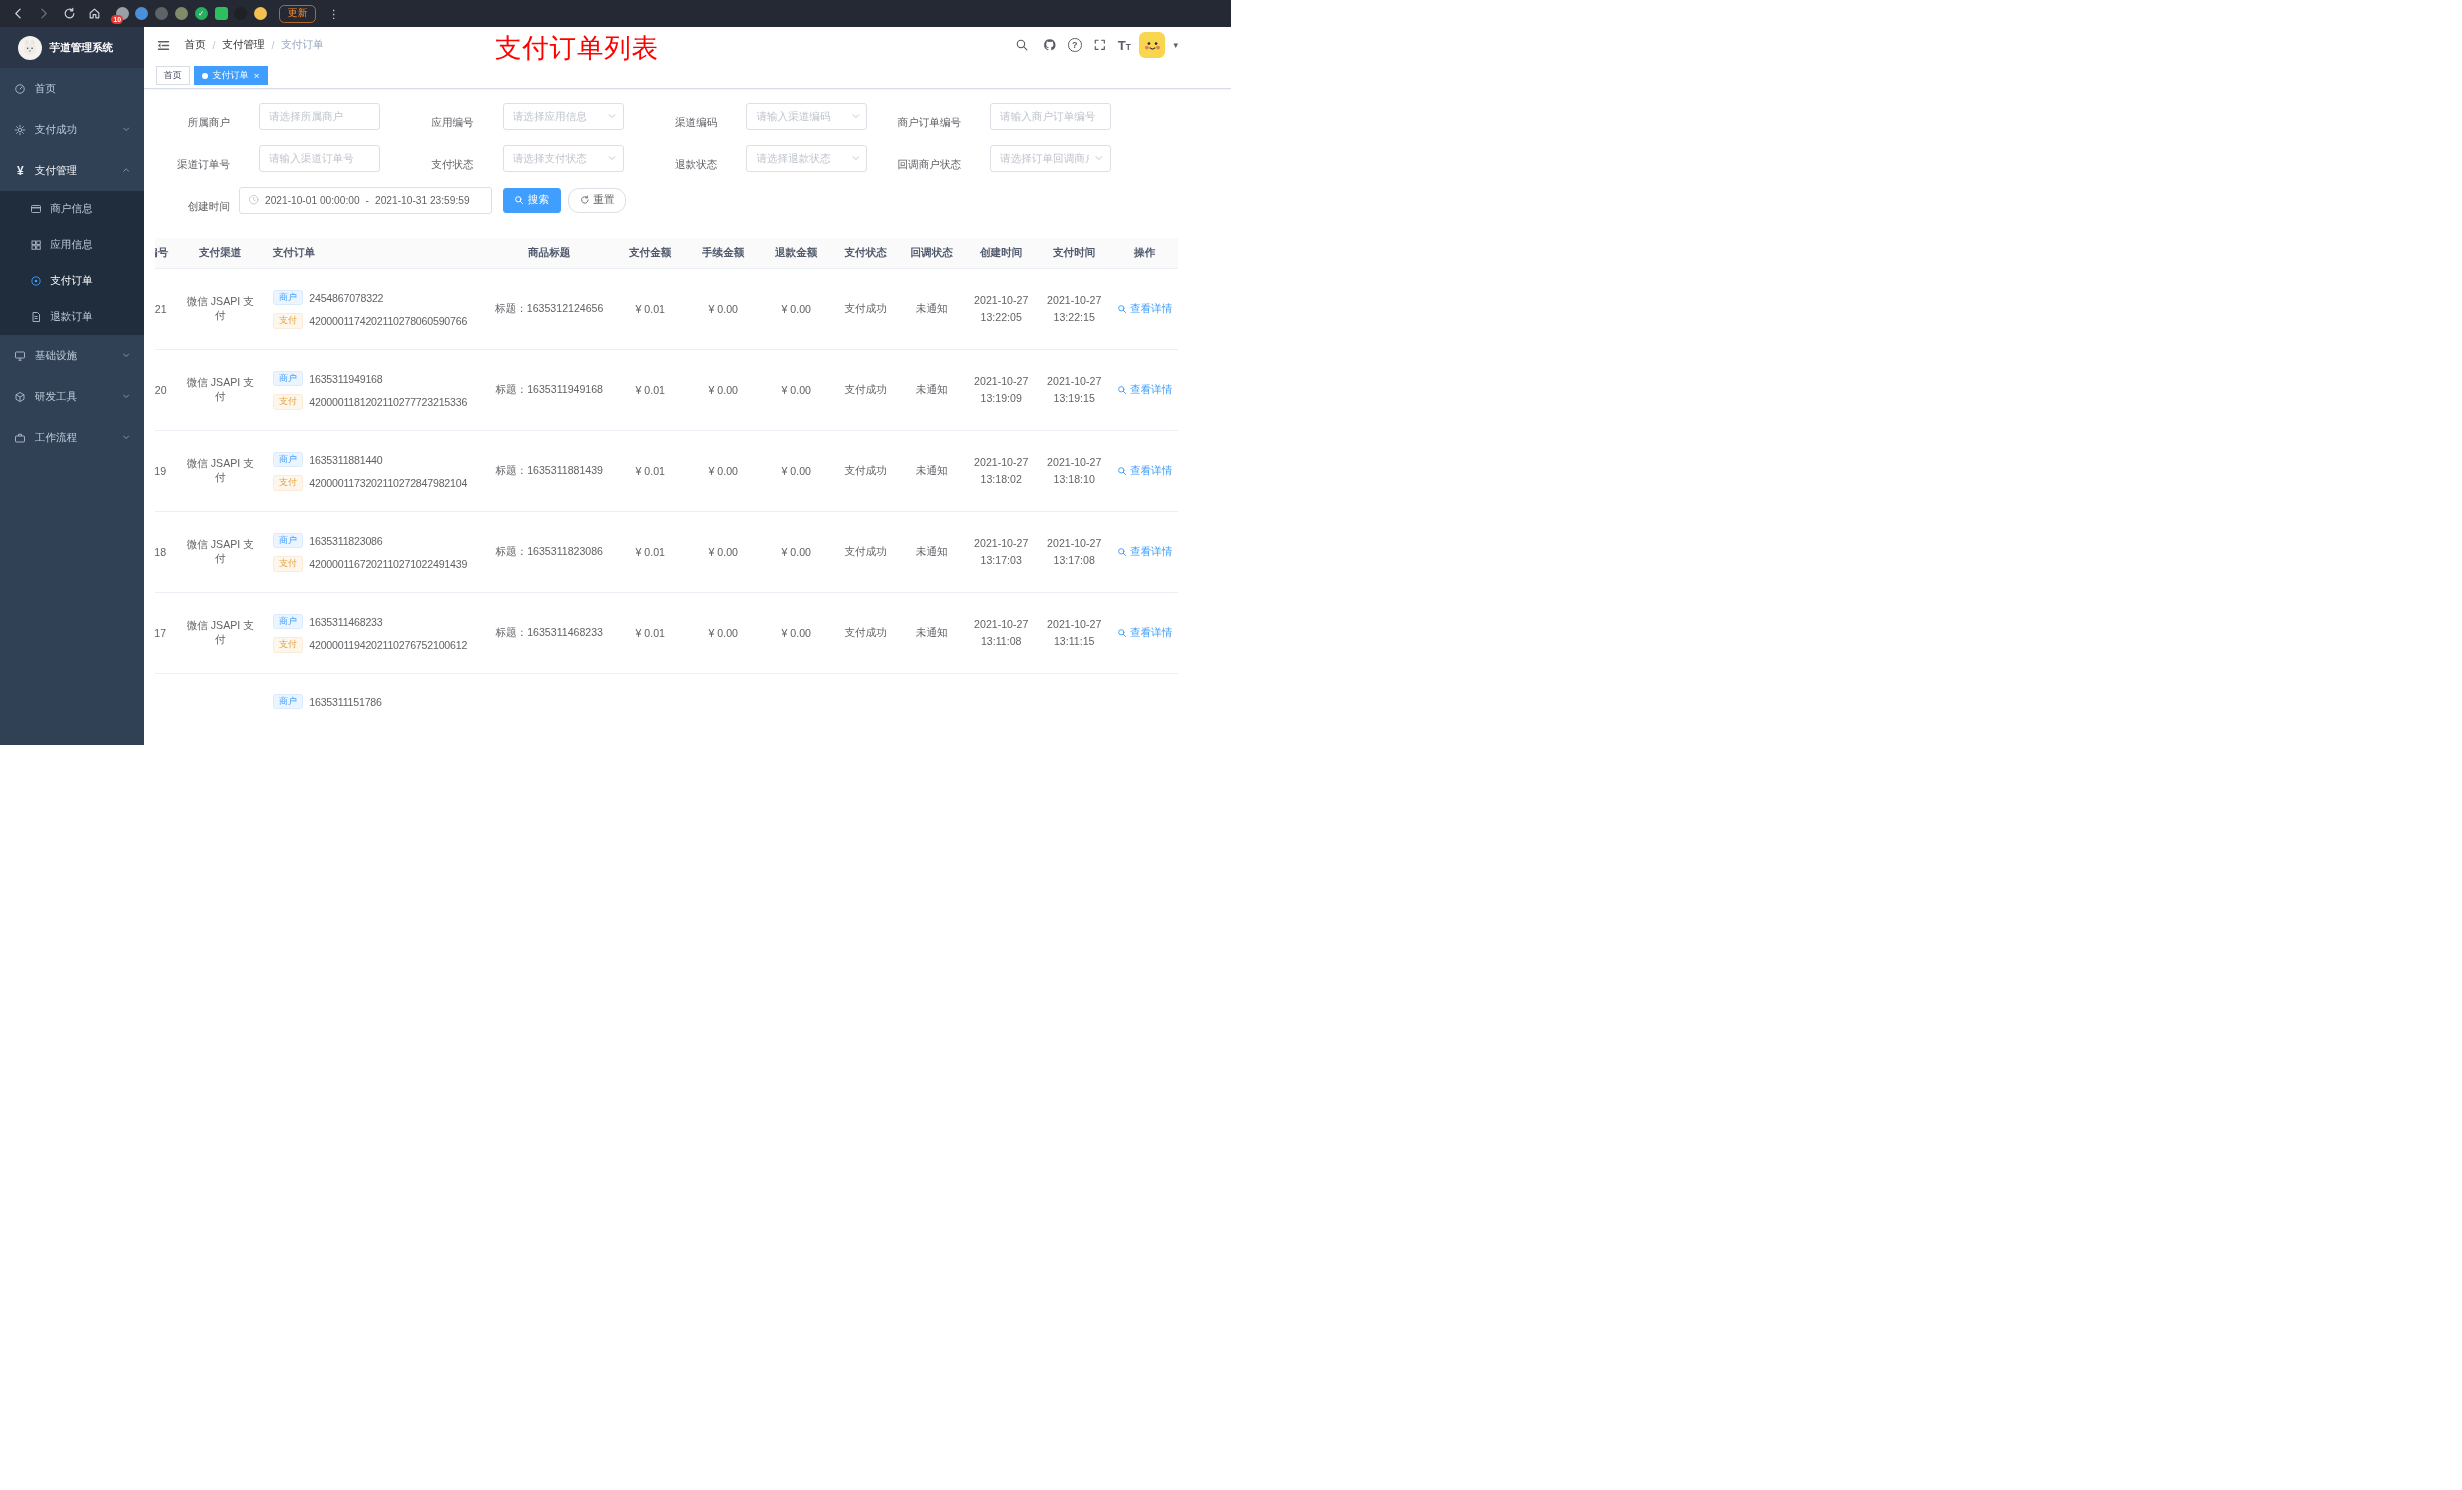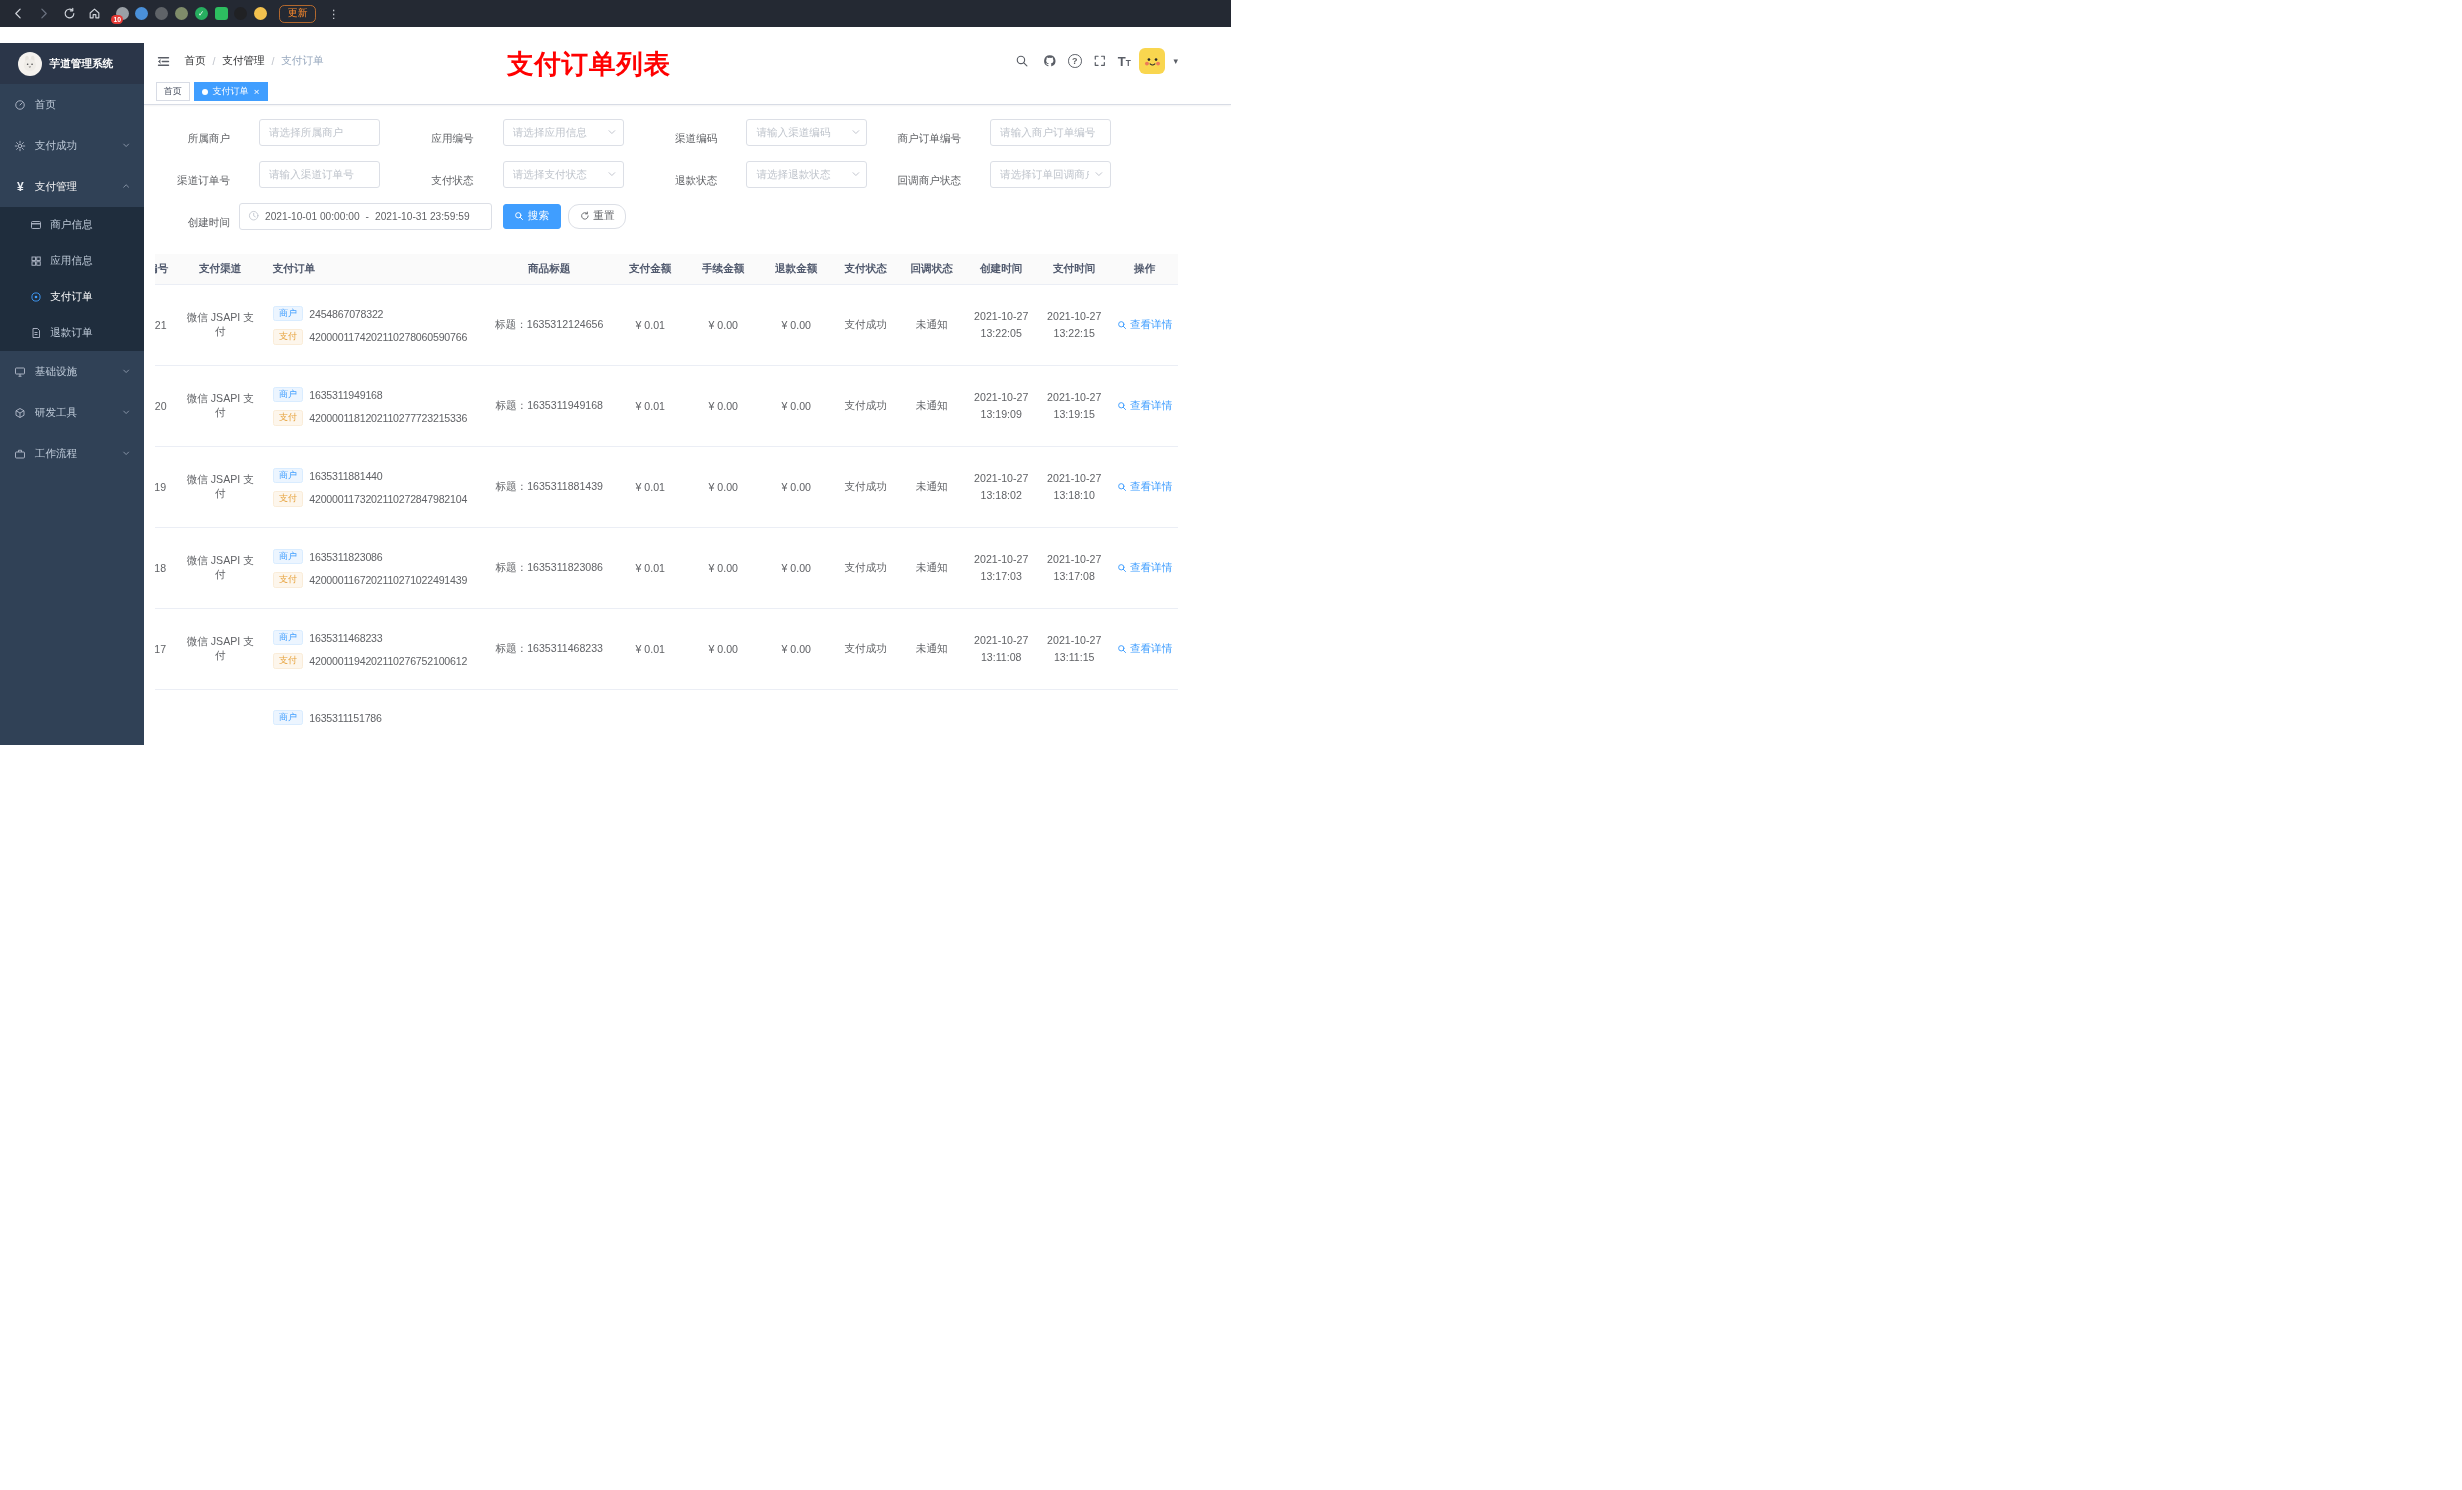--- a/index.html
+++ b/index.html
@@ -16,21 +16,21 @@
   .url-bar .uicon svg { width:10.6px; height:10.6px; }
   .url-text { flex:1; font-size:9.8px; color:#e8eaed; letter-spacing:0.2px; white-space:nowrap; overflow:hidden; }
   .ext-strip { display:flex; align-items:center; gap:6.8px; margin-left:6px; }
   .ext { width:13px; height:13px; border-radius:50%; position:relative; cursor:pointer; flex-shrink:0; display:flex; align-items:center; justify-content:center; font-size:7.6px; color:#fff; }
   .ext.sq { border-radius:3px; }
   .ext .badge { position:absolute; left:-4.5px; bottom:-3.8px; background:#e53935; color:#fff; font-size:6.8px; line-height:9px; padding:0 2.3px; border-radius:5.3px; font-weight:700; }
   .update-btn { margin-left:7.6px; color:#ff8b2c; border:0.8px solid rgba(255,139,44,.65); border-radius:5.3px; font-size:9.8px; padding:1.5px 7.6px; cursor:pointer; white-space:nowrap; }
   .kebab { color:#cfd3da; font-size:11.4px; margin-left:4.5px; cursor:pointer; padding:0 3px; }
 
   
-  .app { display:flex; height:718px;margin-top:16px; }
+  .app { display:flex; height:718px; }
   .sidebar { width:144px; flex-shrink:0; background:#304156; color:#bfcbd9; overflow:hidden; }
   .logo-row { height:41px; background:#2b3649; display:flex; align-items:center; gap:7.6px; padding-left:18px; }
   .logo-img { width:24px; height:24px; border-radius:50%; background:#f5f2ee; display:flex; align-items:center; justify-content:center; overflow:hidden; flex-shrink:0; }
   .logo-img svg { width:19.7px; height:19.7px; }
   .logo-title { color:#fff; font-weight:700; font-size:10.6px; }
   .menu-item { height:41px; display:flex; align-items:center; gap:7.6px; padding:0 13.6px; cursor:pointer; font-size:10.6px; color:#bfcbd9; }
   .menu-item .label { flex:1; }
   .micon { width:13.6px; height:13.6px; display:flex; align-items:center; justify-content:center; color:#b4bccc; flex-shrink:0; }
   .micon svg { width:12px; height:12px; }
   .yen-glyph { font-size:12px; font-weight:700; line-height:1; }
@@ -47,21 +47,21 @@
   .main { flex:1; display:flex; flex-direction:column; overflow:hidden; background:#fff; }
 
   
   .navbar { height:36px; display:flex; align-items:center; background:#fff; position:relative; flex-shrink:0; }
   .hamburger { margin-left:12px; color:#5a5e66; cursor:pointer; display:flex; }
   .hamburger svg { width:15px; height:15px; }
   .breadcrumb { display:flex; align-items:center; gap:6.8px; margin-left:13.6px; font-size:10.6px; }
   .bc-link { color:#303133; cursor:pointer; }
   .bc-sep { color:#c0c4cc; }
   .bc-current { color:#97a8be; }
-  .annotation { position:absolute; left:363px; top:3px; font-size:26.5px; font-weight:700; color:#ff0000; letter-spacing:0.8px; pointer-events:none; }
+  .annotation { position:absolute; left:351px; top:3px; font-size:26.5px; font-weight:400; color:#ff0000; letter-spacing:0.8px; pointer-events:none; }
   .nav-right { margin-left:auto; display:flex; align-items:center; gap:8.3px; padding-right:53px; }
   .nicon { width:19.7px; height:19.7px; display:flex; align-items:center; justify-content:center; color:#5a5e66; cursor:pointer; }
   .nicon svg { width:13.6px; height:13.6px; }
   .qmark { width:13.6px; height:13.6px; border:1.3px solid #5a5e66; border-radius:50%; display:flex; align-items:center; justify-content:center; font-size:9px; font-weight:700; }
   .font-size-icon { font-weight:700; color:#5a5e66; font-size:13px; line-height:1; }
   .font-size-icon .small { font-size:8.3px; }
   .avatar { width:26px; height:26px; border-radius:6px; background:#f9d64f; display:flex; align-items:center; justify-content:center; cursor:pointer; overflow:hidden; }
   .avatar svg { width:23px; height:23px; }
   .caret { color:#5a5e66; font-size:9px; cursor:pointer; }
 

